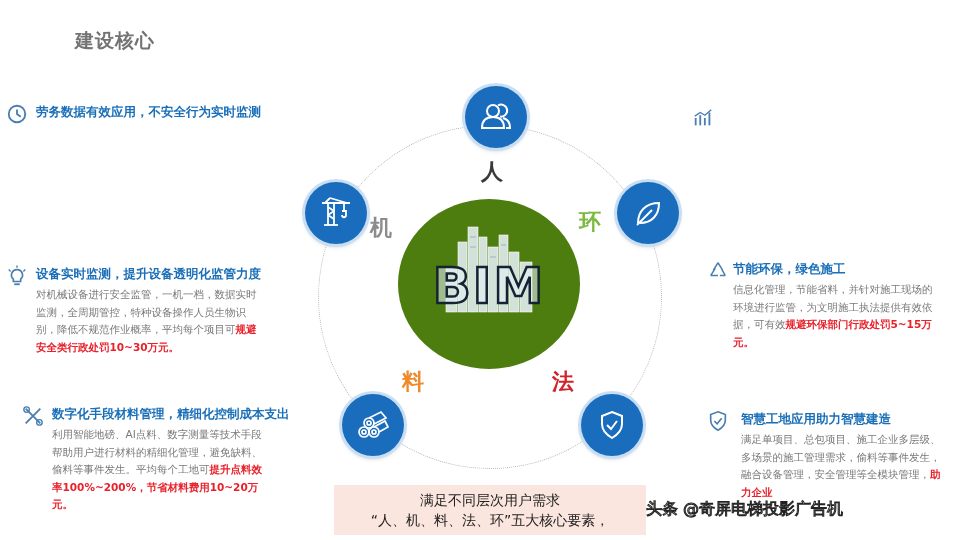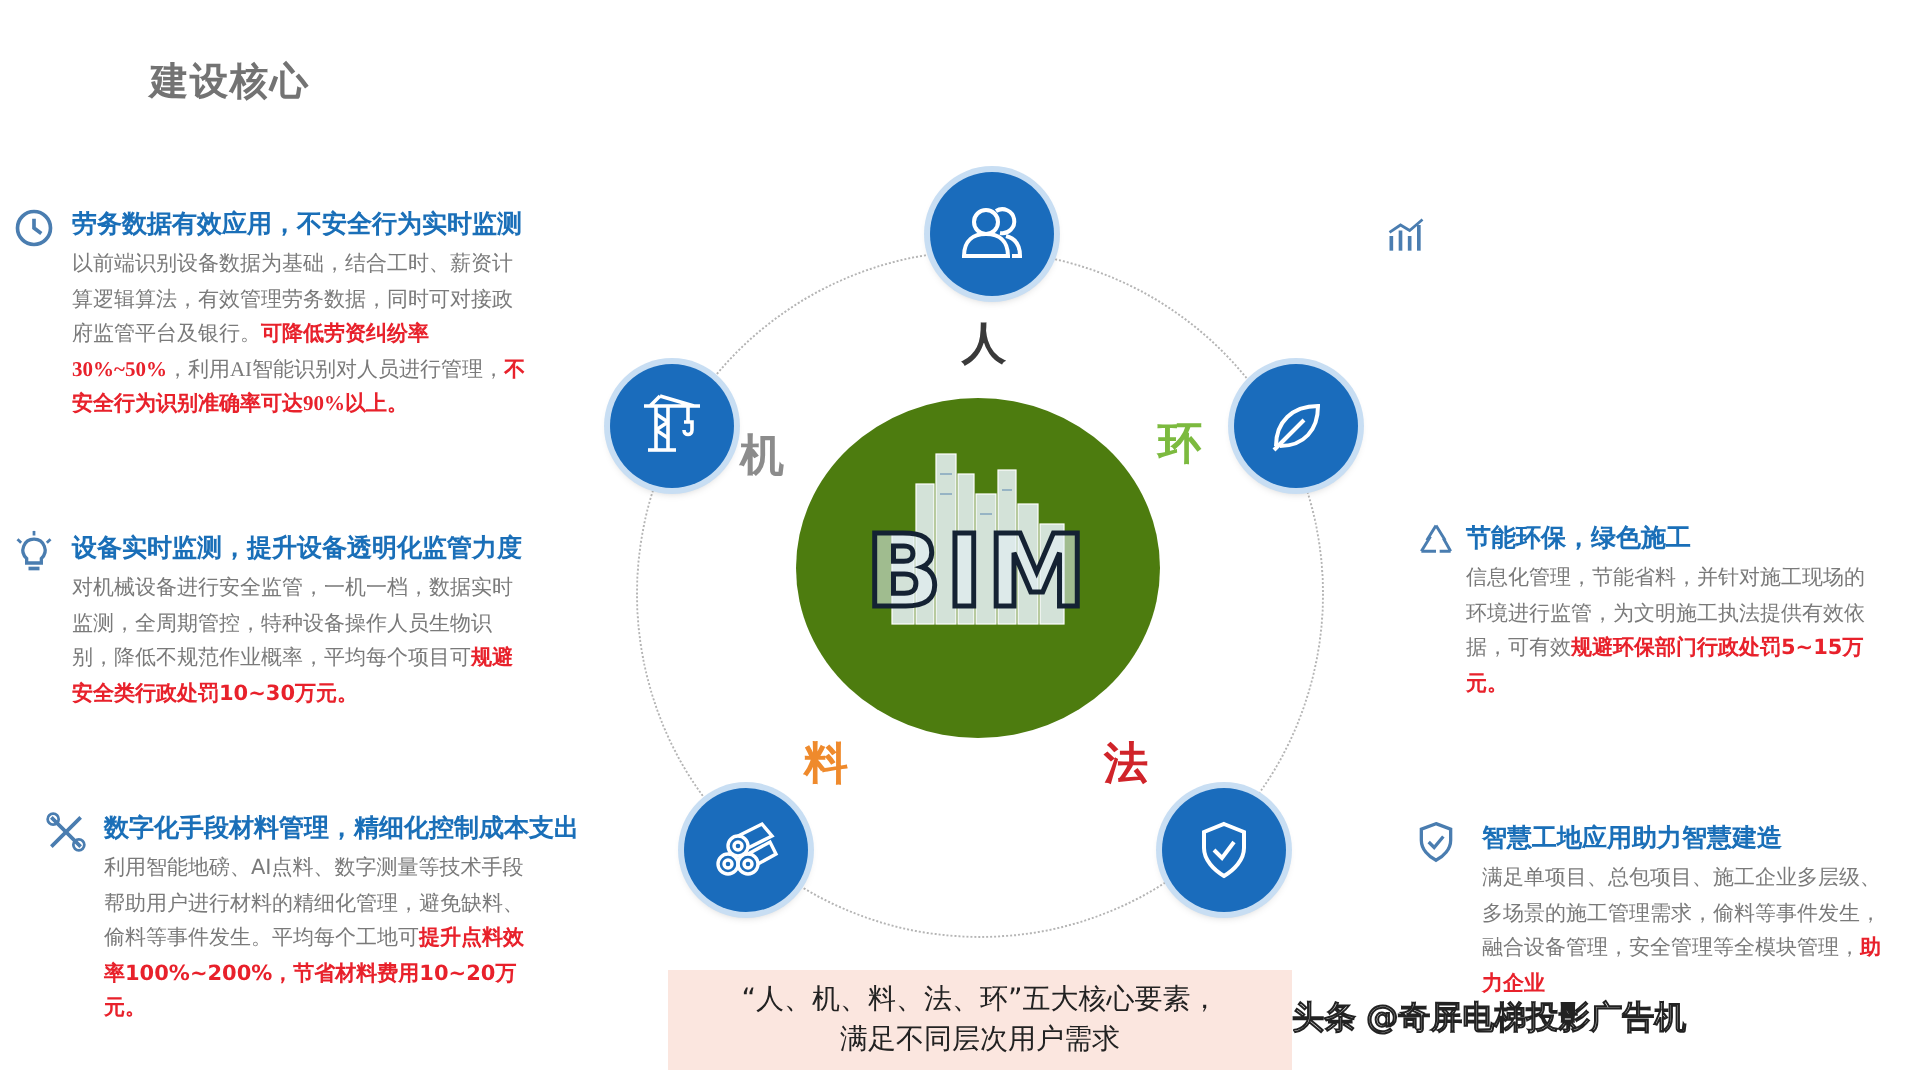--- a/index.html
+++ b/index.html
@@ -78,23 +78,20 @@
 
 <div class="title">建设核心</div>
 
 <div class="section" style="left:6px; top:103px; width:300px;">
   <svg class="sec-icon" style="left:0; top:0;" viewBox="0 0 24 24">
     <circle cx="12" cy="12" r="9" fill="none" stroke="#4a7db0" stroke-width="2"></circle>
     <path d="M12 7 V12 L16 15" fill="none" stroke="#4a7db0" stroke-width="2"></path>
   </svg>
   <div style="margin-left:30px;font-family:Liberation Serif, serif;">
     <div class="sec-head">劳务数据有效应用，不安全行为实时监测</div>
-    <div class="sec-body" style="width:230px;">
-      <span>以前端识别设备数据为基础，结合工时、薪资计算逻辑算法，有效管理劳务数据，同时可对接政府监管平台及银行。</span><span class="hl">可降低劳资纠纷率30%~50%</span><span>，利用AI智能识别对人员进行管理，</span><span class="hl">不安全行为识别准确率可达90%以上。</span>
-    </div>
   </div>
 </div>
 
 <div class="section" style="left:6px; top:265px; width:300px;">
   <svg class="sec-icon" style="left:0; top:0;" viewBox="0 0 24 24">
     <path d="M12 5 a6 6 0 0 1 4 10.5 V18 H8 V15.5 A6 6 0 0 1 12 5 Z" fill="none" stroke="#4a7db0" stroke-width="1.8"></path>
     <line x1="9" y1="21" x2="15" y2="21" stroke="#4a7db0" stroke-width="2"></line>
     <line x1="12" y1="0.5" x2="12" y2="3" stroke="#4a7db0" stroke-width="1.5"></line>
     <line x1="3" y1="5" x2="5" y2="7" stroke="#4a7db0" stroke-width="1.5"></line>
     <line x1="21" y1="5" x2="19" y2="7" stroke="#4a7db0" stroke-width="1.5"></line>
@@ -230,17 +227,17 @@
 
 <div class="node" style="left:581px; top:394px;">
   <svg width="32" height="32" viewBox="0 0 32 32">
     <path d="M16 3 L26 7 V15 C26 21 21 26 16 29 C11 26 6 21 6 15 V7 Z" fill="none" stroke="#fff" stroke-width="2"></path>
     <path d="M11 16 L15 20 L21 12" fill="none" stroke="#fff" stroke-width="2"></path>
   </svg>
 </div>
 <div class="node-label" style="left:552px; top:367px; color:#d0242a;">法</div>
 
 <div class="bottom-banner">
+  <div>满足不同层次用户需求</div>
   <div>“人、机、料、法、环”五大核心要素，</div>
-  <div>满足不同层次用户需求</div>
 </div>
 
 <div class="watermark">头条 @奇屏电梯投影广告机</div>
 
 </body></html>

